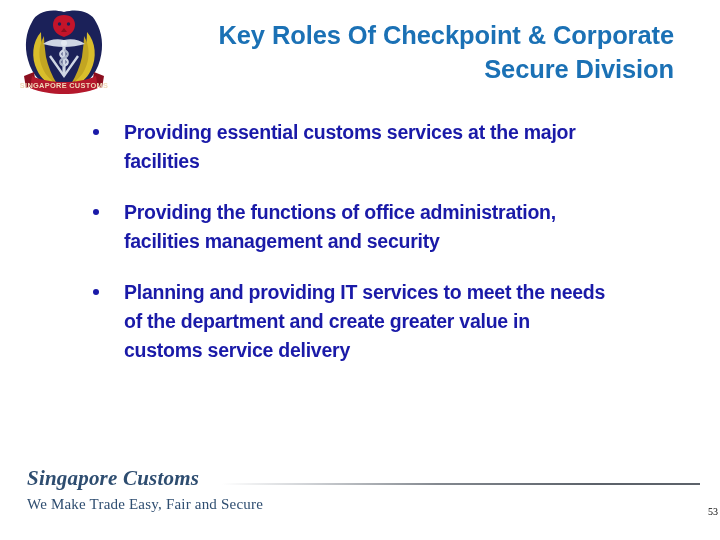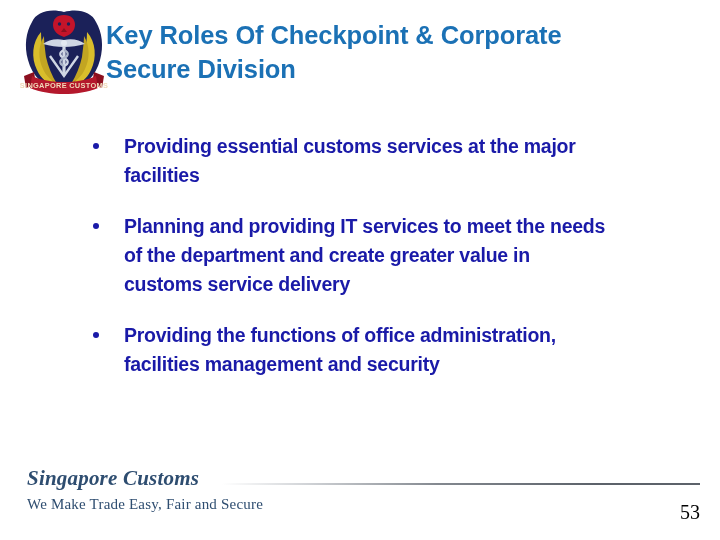--- a/index.html
+++ b/index.html
@@ -28,40 +28,40 @@
     left: 10px;
     top: 6px;
     width: 108px;
     height: 96px;
   }
   .logo svg { display: block; width: 108px; height: 96px; }
 
   
   .title-block {
     position: absolute;
-    left: 106px;
+    left: 118px;
     top: 18px;
     width: 556px;
-    text-align: left;
+    text-align: right;
   }
   .title-line {
     font-family: "Liberation Sans", sans-serif;
     font-weight: bold;
     font-size: 25.5px;
     line-height: 34px;
     color: #1b71b5;
     letter-spacing: -0.1px;
     white-space: nowrap;
   }
 
   
   .body-list {
     position: absolute;
     left: 88px;
-    top: 132px;
+    top: 118px;
     width: 590px;
   }
   .bullet-row {
     position: relative;
     display: block;
     padding-left: 36px;
     margin-bottom: 22px;
   }
   .bullet-row:last-child { margin-bottom: 0; }
   .bullet-dot {
@@ -122,24 +122,24 @@
     top: 29px;
     font-family: "Liberation Serif", serif;
     font-size: 15px;
     line-height: 19px;
     color: #2e4d70;
     letter-spacing: 0.2px;
     white-space: nowrap;
   }
   .page-number {
     position: absolute;
-    right: 20px;
+    right: 2px;
     top: 38px;
     font-family: "Liberation Serif", serif;
-    font-size: 20px;
+    font-size: 10px;
     line-height: 16px;
     color: #000000;
   }
 </style>
 </head>
 <body>
 
 <div class="slide">
 
   <div class="logo">
@@ -179,40 +179,40 @@
     <div class="title-line">Secure Division</div>
   </div>
 
   <div class="body-list">
 
     <div class="bullet-row">
       <span class="bullet-dot"></span>
       <div class="bullet-text">
         <span style="display: block;">Providing essential customs services at the major</span>
         <span style="display: block;">facilities</span>
+      </div>
+    </div>
+
+    <div class="bullet-row">
+      <span class="bullet-dot"></span>
+      <div class="bullet-text">
+        <span style="display: block;">Providing the functions of office administration,</span>
+        <span style="display: block;">facilities management and security</span>
       </div>
     </div>
 
     <div class="bullet-row">
       <span class="bullet-dot"></span>
       <div class="bullet-text">
         <span style="display: block;">Planning and providing IT services to meet the needs</span>
         <span style="display: block;">of the department and create greater value in</span>
         <span style="display: block;">customs service delivery</span>
       </div>
     </div>
 
-    <div class="bullet-row">
-      <span class="bullet-dot"></span>
-      <div class="bullet-text">
-        <span style="display: block;">Providing the functions of office administration,</span>
-        <span style="display: block;">facilities management and security</span>
-      </div>
-    </div>
-
   </div>
 
   <div class="footer">
     <div class="footer-brand">Singapore Customs</div>
     <div class="footer-rule"></div>
     <div class="footer-tagline">We Make Trade Easy, Fair and Secure</div>
     <div class="page-number">53</div>
   </div>
 
 </div>

